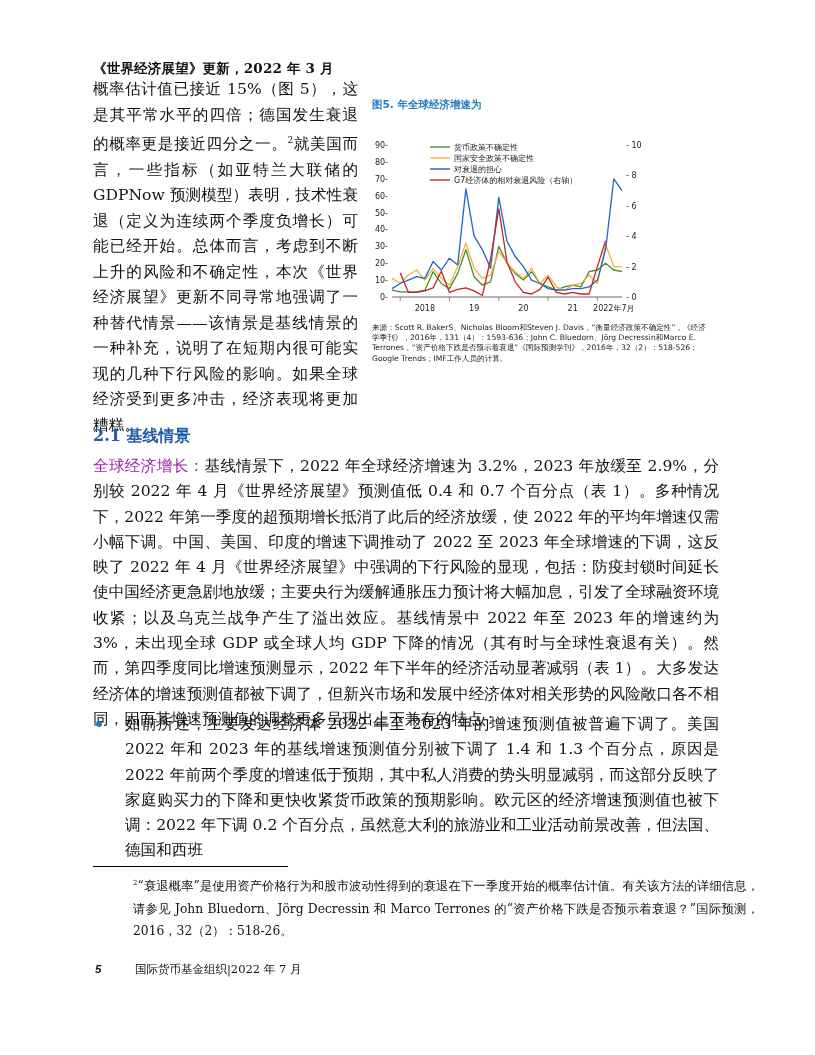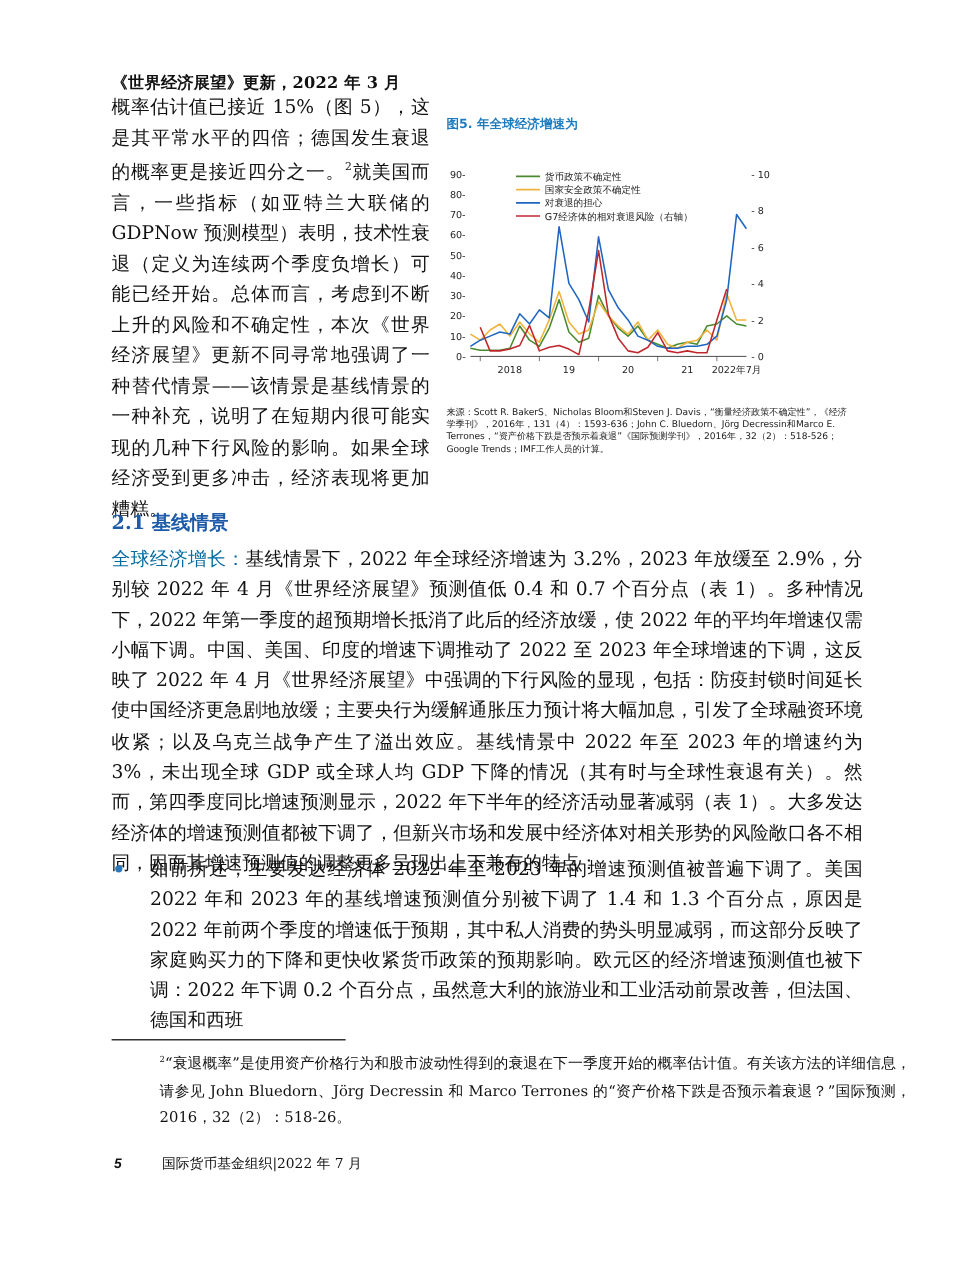--- a/index.html
+++ b/index.html
@@ -7,39 +7,39 @@
          font-family: "DejaVu Serif", "Liberation Serif", serif; color: #111; }
   .running-header { position: absolute; left: 93px; top: 60px; font-size: 13.5px; font-weight: bold;
          font-family: "DejaVu Serif", serif; letter-spacing: 0.2px; }
   .left-col { position: absolute; left: 93px; top: 77px; width: 265px; font-size: 15.6px; line-height: 25.5px;
          text-align: justify; text-justify: inter-character; }
   .left-col sup { font-size: 9px; vertical-align: 6px; }
   .section-heading { position: absolute; left: 93px; top: 426px; font-size: 16px; font-weight: bold;
          color: #1d5aa8; font-family: "DejaVu Serif", serif; }
   .main-text { position: absolute; left: 93px; top: 454px; width: 626px; font-size: 15.6px; line-height: 25.3px;
          text-align: justify; text-justify: inter-character; }
-  .lead-label { color: #0369a1; }
+  .lead-label { color: #a21caf; }
   .bullet-list { position: absolute; left: 93px; top: 712px; width: 626px; font-size: 15.6px; line-height: 25.3px;
          margin: 0; padding: 0; list-style: none; }
   .bullet-item { position: relative; padding-left: 32px; text-align: justify; text-justify: inter-character; }
   .bullet-dot { position: absolute; left: 3px; top: 9px; width: 6px; height: 6px; border-radius: 50%; background: #2a78b8; }
   .footnote-rule { position: absolute; left: 93px; top: 866px; width: 195px; border-top: 1px solid #000; }
   .footnote { position: absolute; left: 93px; top: 872px; width: 626px; font-size: 12.3px; line-height: 22.5px;
          text-align: justify; margin-left: 40px; }
   .footnote sup { font-size: 7px; vertical-align: 5px; }
   .page-footer { position: absolute; left: 95px; top: 962px; font-size: 11.5px; }
   .page-num { font-family: "Liberation Sans", sans-serif; font-weight: bold; font-style: italic; display: inline-block; width: 40px; }
   
   .figure { position: absolute; left: 372px; top: 97px; width: 345px;
          font-family: "DejaVu Sans", "Liberation Sans", sans-serif; }
   .fig-title { font-size: 10.5px; color: #1d7cc0; font-weight: bold; line-height: 14px; }
   .fig-subtitle { font-size: 10px; color: #1d7cc0; line-height: 14px; margin-left: 0px; }
   .chart-svg { position: absolute; left: 0; top: 38px; }
   .fig-notes { position: absolute; left: 0; top: 226px; width: 340px; font-size: 7.6px; line-height: 10.2px; color: #222; }
-  .fig-notes p { margin: 16px 0 2px 0; }
+  .fig-notes p { margin: 0 0 2px 0; }
   .legend-text { font-size: 8px; fill: #222; }
   .axis-text { font-size: 8px; fill: #222; }
 </style>
 </head>
 <body>
 
 <div class="running-header">《世界经济展望》更新，2022 年 3 月</div>
 
 <div class="left-col"><span>概率估计值已接近 15%（图 5），这是其平常水平的四倍；德国发生衰退的概率更是接近四分之一。</span><sup>2</sup><span>就美国而言，一些指标（如亚特兰大联储的 GDPNow 预测模型）表明，技术性衰退（定义为连续两个季度负增长）可能已经开始。总体而言，考虑到不断上升的风险和不确定性，本次《世界经济展望》更新不同寻常地强调了一种替代情景——该情景是基线情景的一种补充，说明了在短期内很可能实现的几种下行风险的影响。如果全球经济受到更多冲击，经济表现将更加糟糕。</span></div>
 

